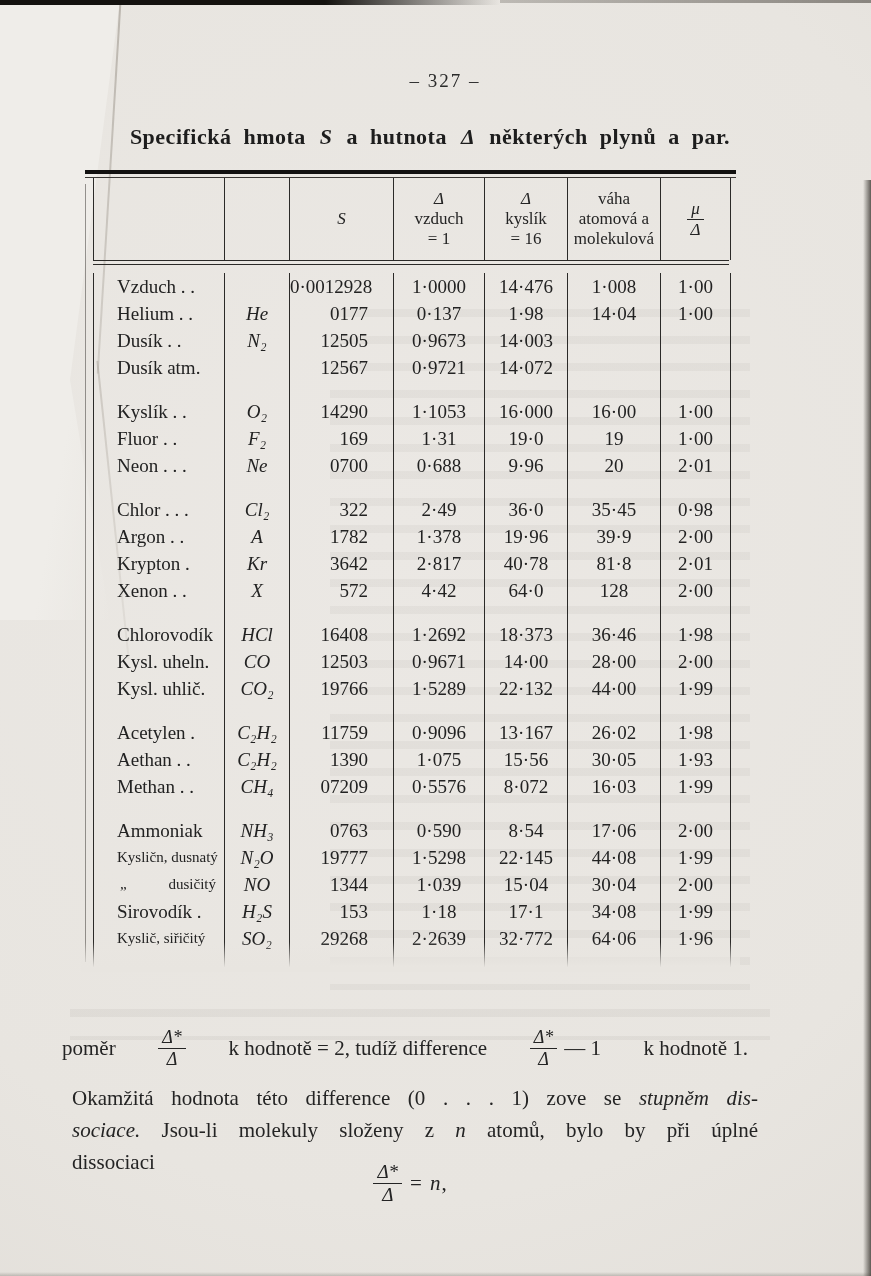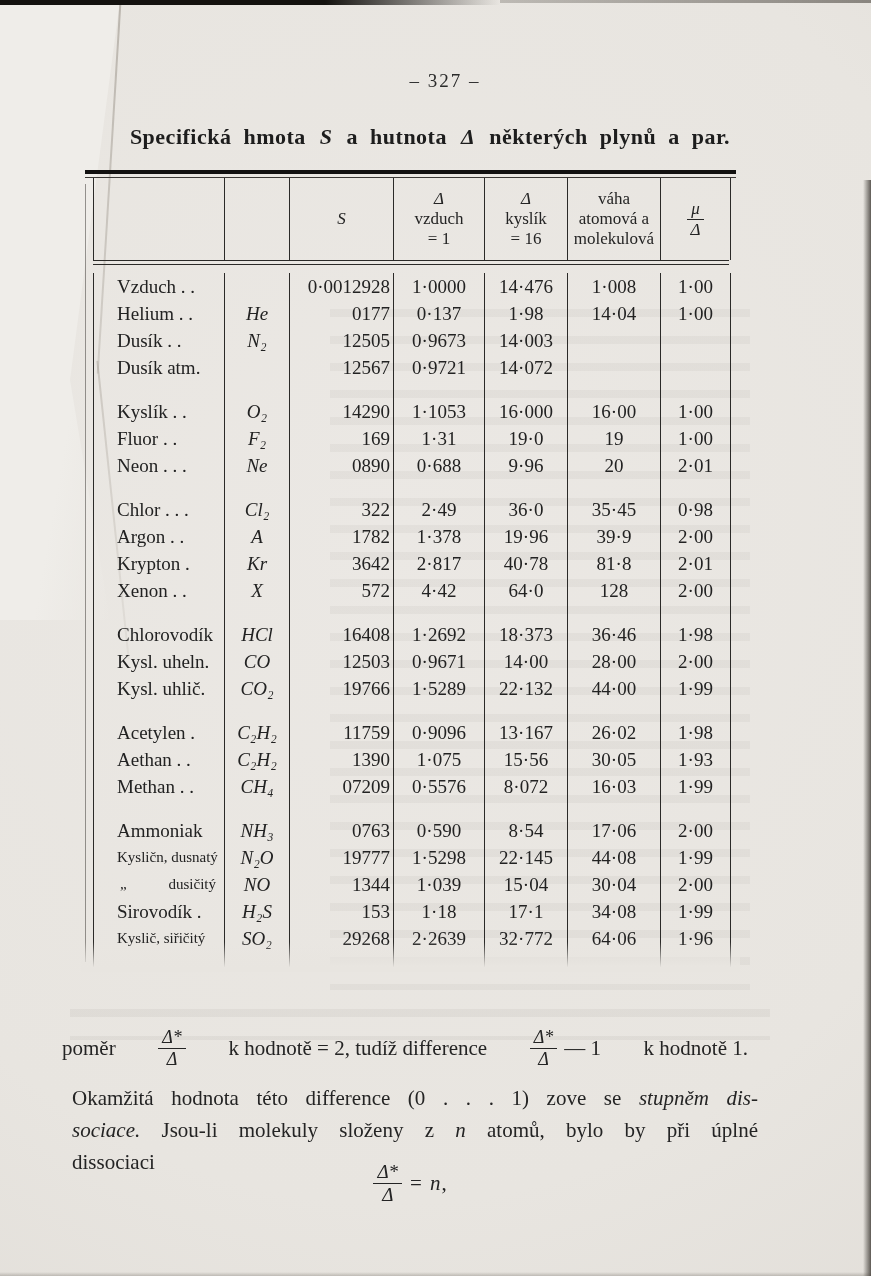--- a/index.html
+++ b/index.html
@@ -62,21 +62,21 @@
   .dbl{height:3px;border-top:1px solid var(--ink);border-bottom:1px solid var(--ink);
     margin-left:8px;width:636px;}
   .body-pad{height:8px;}
   .row{height:27px;font-size:19px;line-height:27px;color:#222;}
   .row.gap{height:17px;}
   .row.tail{height:16px;}
   .c-name{padding-left:23px;white-space:nowrap;}
   .c-name.ditto{display:flex;justify-content:space-between;padding-left:26px;padding-right:8px;}
   .row.small .c-name{font-size:15px;}
   .c-formula{text-align:center;font-style:italic;}
-  .c-s{text-align:right;padding-right:3px;}
+  .c-s{text-align:right;padding-right:25px;}
   .c-vz,.c-ky,.c-va,.c-mu{text-align:center;}
   .fade{position:absolute;left:-4px;right:-4px;bottom:-4px;height:30px;
     background:linear-gradient(to bottom,rgba(232,229,224,0),#e8e5e0 85%);}
 
   
   .frac{display:inline-flex;flex-direction:column;align-items:center;
     vertical-align:middle;line-height:1.05;}
   .frac .num{padding:0 4px 1px;border-bottom:1px solid #242424;}
   .frac .den{padding-top:1px;}
   .frac i{font-style:italic;}
@@ -210,21 +210,21 @@
             <div class="cell c-formula">F₂</div>
             <div class="cell c-s">169</div>
             <div class="cell c-vz">1·31</div>
             <div class="cell c-ky">19·0</div>
             <div class="cell c-va">19</div>
             <div class="cell c-mu">1·00</div>
           </div>
           <div class="row">
             <div class="cell c-name">Neon . . .</div>
             <div class="cell c-formula">Ne</div>
-            <div class="cell c-s">0890</div>
+            <div class="cell c-s">0700</div>
             <div class="cell c-vz">0·688</div>
             <div class="cell c-ky">9·96</div>
             <div class="cell c-va">20</div>
             <div class="cell c-mu">2·01</div>
           </div>
           <div class="row gap">
             <div class="cell"></div>
             <div class="cell"></div>
             <div class="cell"></div>
             <div class="cell"></div>

